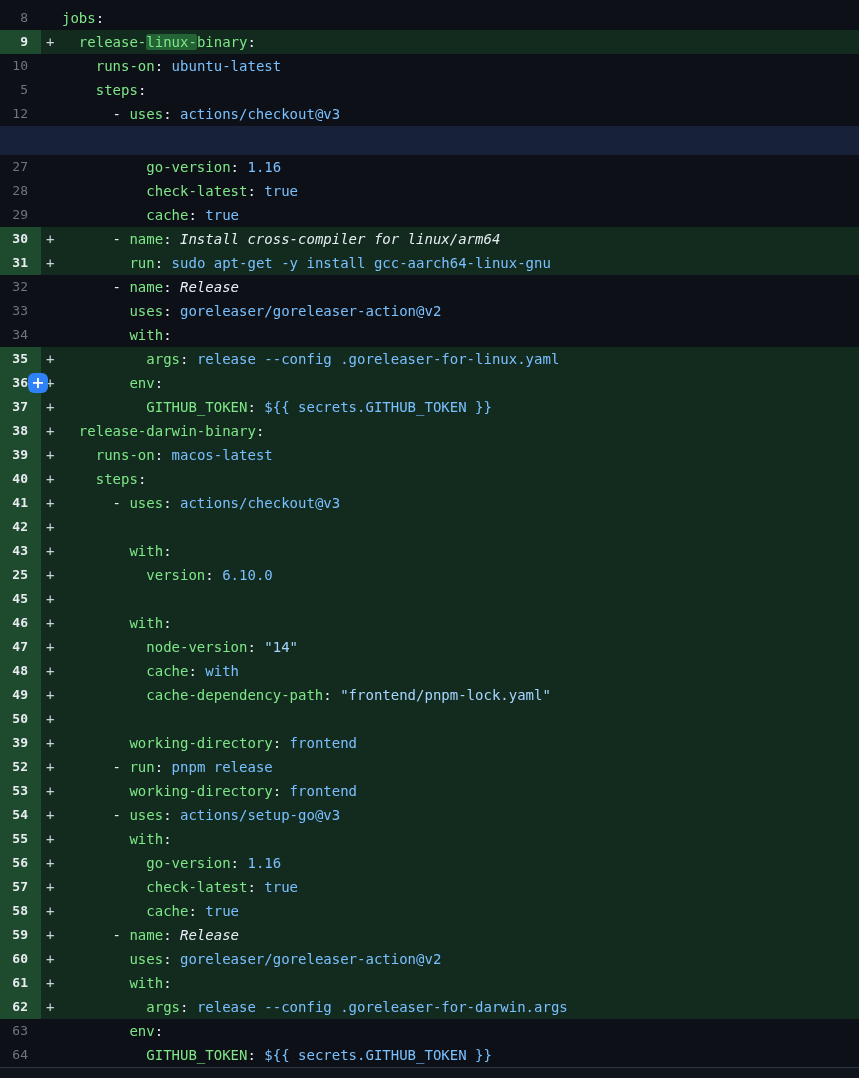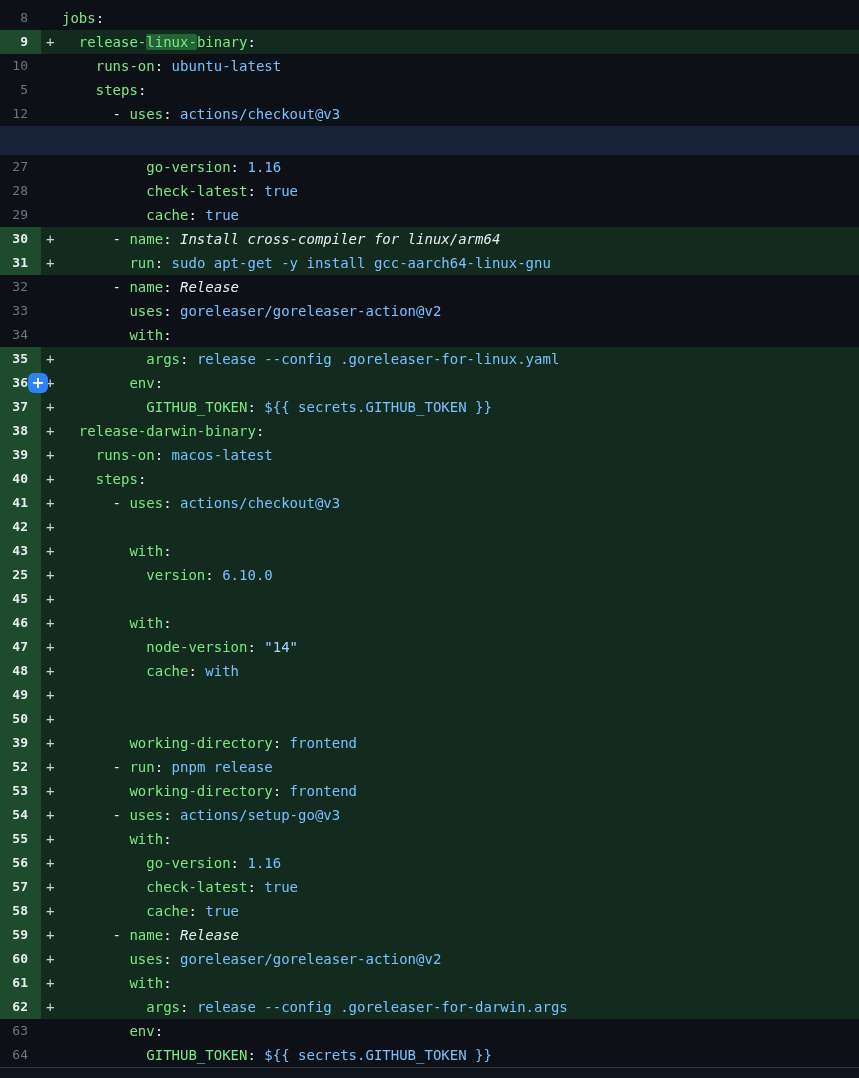--- a/index.html
+++ b/index.html
@@ -227,20 +227,21 @@
         <div class="gutter">48</div>
         <div class="codecell">
           <span class="sign">+</span>
           <span class="code"><span class="seg-p">          </span><span class="seg-k">cache</span><span class="seg-p">: </span><span class="seg-v">with</span></span>
         </div>
       </div>
       <div class="row add">
         <div class="gutter">49</div>
         <div class="codecell">
           <span class="sign">+</span>
+          <span class="code"><span class="seg-p">          </span><span class="seg-k">cache-dependency-path</span><span class="seg-p">: </span><span class="seg-s">"frontend/pnpm-lock.yaml"</span></span>
         </div>
       </div>
       <div class="row add">
         <div class="gutter">50</div>
         <div class="codecell">
           <span class="sign">+</span>
         </div>
       </div>
       <div class="row add">
         <div class="gutter">39</div>

